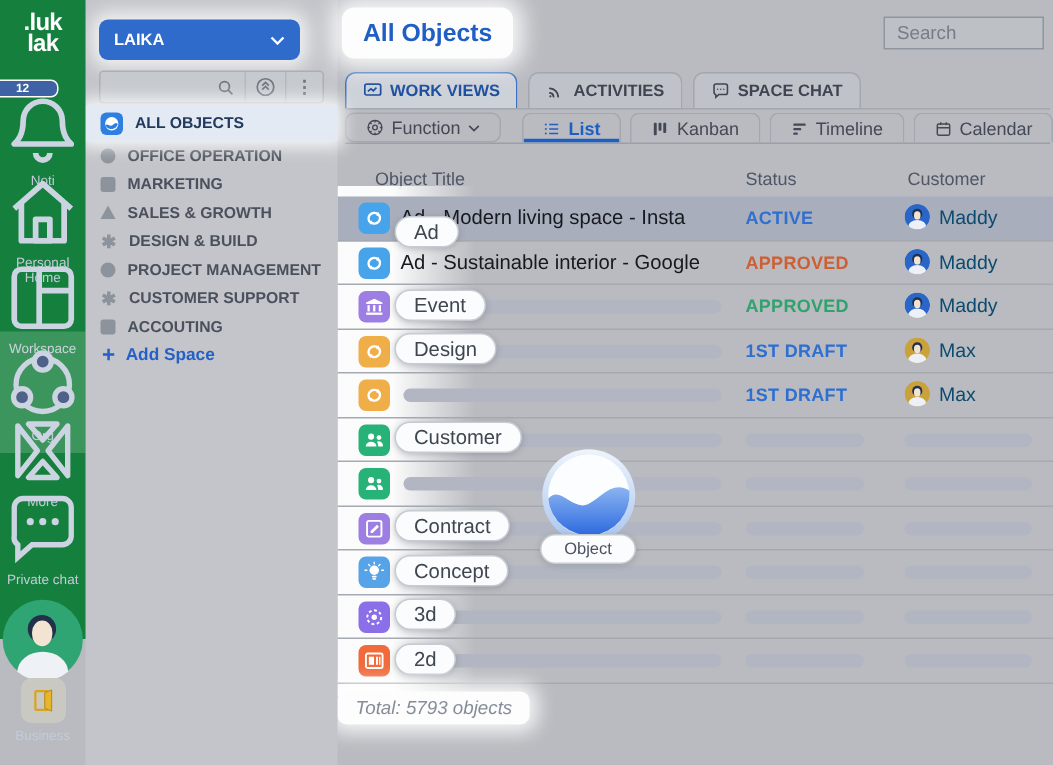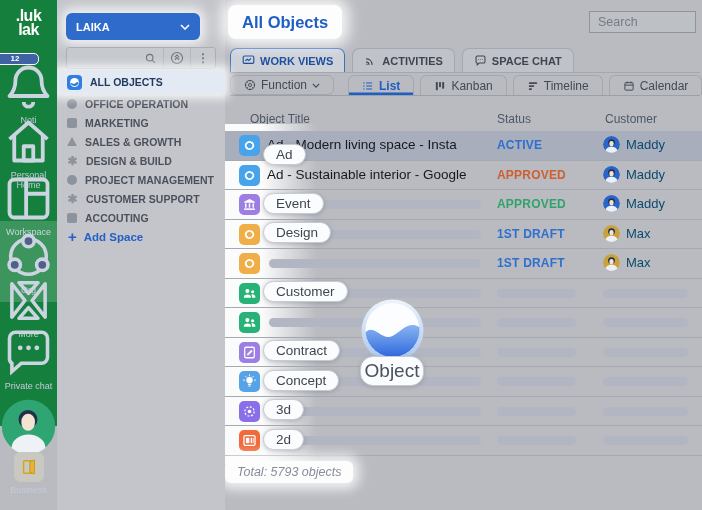--- a/index.html
+++ b/index.html
@@ -76,21 +76,21 @@
   .s-title{left:44px;width:212px;}
   .s-status{left:272px;width:79px;}
   .s-assign{left:378px;width:85px;}
   .tip{position:absolute;left:38px;top:2.5px;background:#fbfcfd;border:1px solid #c6cad1;border-radius:13px;padding:2px 12px;
        font-size:13.5px;color:#3e4650;z-index:4;box-shadow:0 1px 4px rgba(90,95,105,0.35);white-space:nowrap;}
   .tip.low{top:13px;}
   .total-pill{position:absolute;left:0;top:461px;background:#fdfdfe;border-radius:6px;box-shadow:0 0 12px 6px rgba(255,255,255,0.8);
               padding:4px 12px;font-size:12.5px;font-style:italic;color:#868d99;z-index:3;}
   .sphere{position:absolute;left:136px;top:299px;width:63px;height:63px;z-index:7;}
   .obj-pill{position:absolute;left:135px;top:356px;width:62px;text-align:center;background:#fbfcfd;border:1px solid #c6cad1;
-            border-radius:13px;padding:3px 0;font-size:19px;color:#4a525e;z-index:7;box-shadow:0 1px 4px rgba(90,95,105,0.3);}
+            border-radius:13px;padding:3px 0;font-size:11px;color:#4a525e;z-index:7;box-shadow:0 1px 4px rgba(90,95,105,0.3);}
 </style>
 </head>
 <body>
 
 <div class="rail">
   <div class="logo">
     <div>.luk</div>
       <div>lak</div>
   </div>
 

